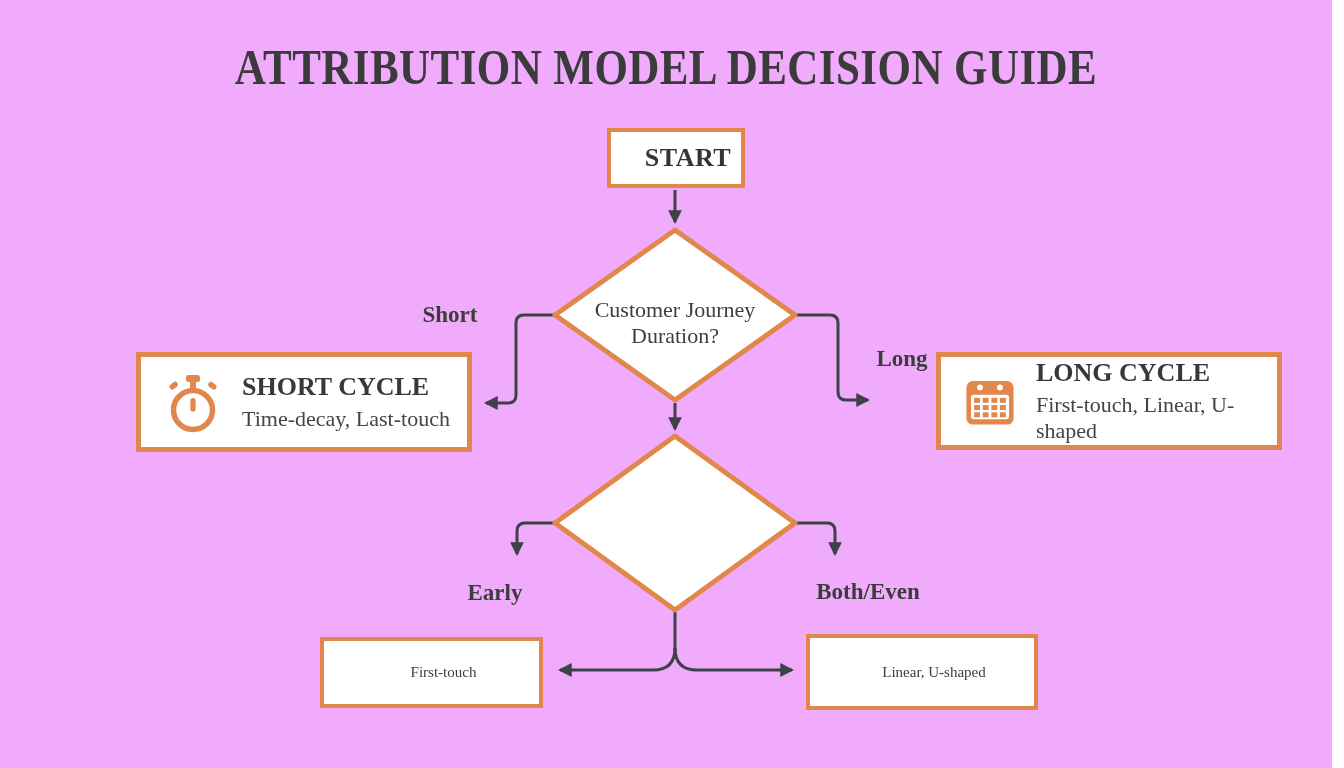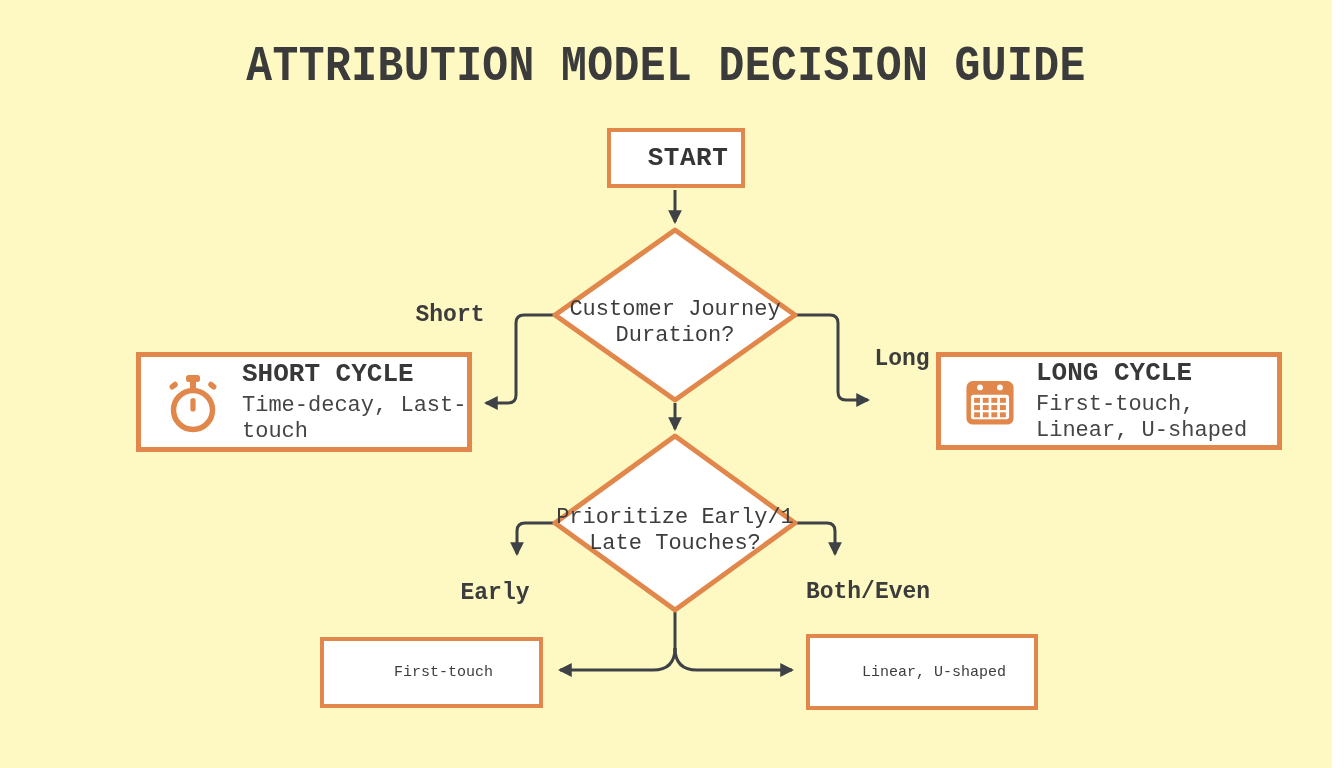--- a/index.html
+++ b/index.html
@@ -1,20 +1,20 @@
 <!DOCTYPE html>
 <html><head>
 <meta charset="utf-8">
 <style>
   html,body{margin:0;padding:0;}
   .canvas{
     position:relative;
     width:1332px;height:768px;
-    background:#fef9c3;
-    font-family:Liberation Mono, monospace;
+    background:#f0abfc;
+    font-family:Liberation Serif, serif;
     overflow:hidden;
     color:#3a3a3a;
   }
   .title{
     position:absolute;top:38px;left:0;width:100%;
     margin:0;text-align:center;
     font-size:50px;font-weight:700;letter-spacing:.5px;
     color:#3b3b3b;
     transform:scaleX(.86);transform-origin:center;
     white-space:nowrap;
@@ -120,24 +120,20 @@
         <rect x="33.5" y="44.5" width="6.5" height="5.5"></rect>
         <rect x="43" y="44.5" width="6.5" height="5.5"></rect>
       </g>
     </svg>
     <div class="cycle-text">
       <span class="cycle-title">LONG CYCLE</span>
       <span class="cycle-sub">First-touch, Linear, U-shaped</span>
     </div>
   </div>
 
-  <div class="diamond-label" style="left:555px;top:505px;">
-    <span>Prioritize Early/1</span><br>
-    <span>Late Touches?</span>
-  </div>
 
   <div class="edge-label" style="left:425px;top:580px;">Early</div>
   <div class="edge-label" style="left:798px;top:579px;">Both/Even</div>
 
   <div class="node" style="left:320px;top:637px;width:223px;height:71px;">
     <span class="leaf-label">First-touch</span>
   </div>
 
   <div class="node" style="left:806px;top:634px;width:232px;height:76px;">
     <span class="leaf-label">Linear, U-shaped</span>

